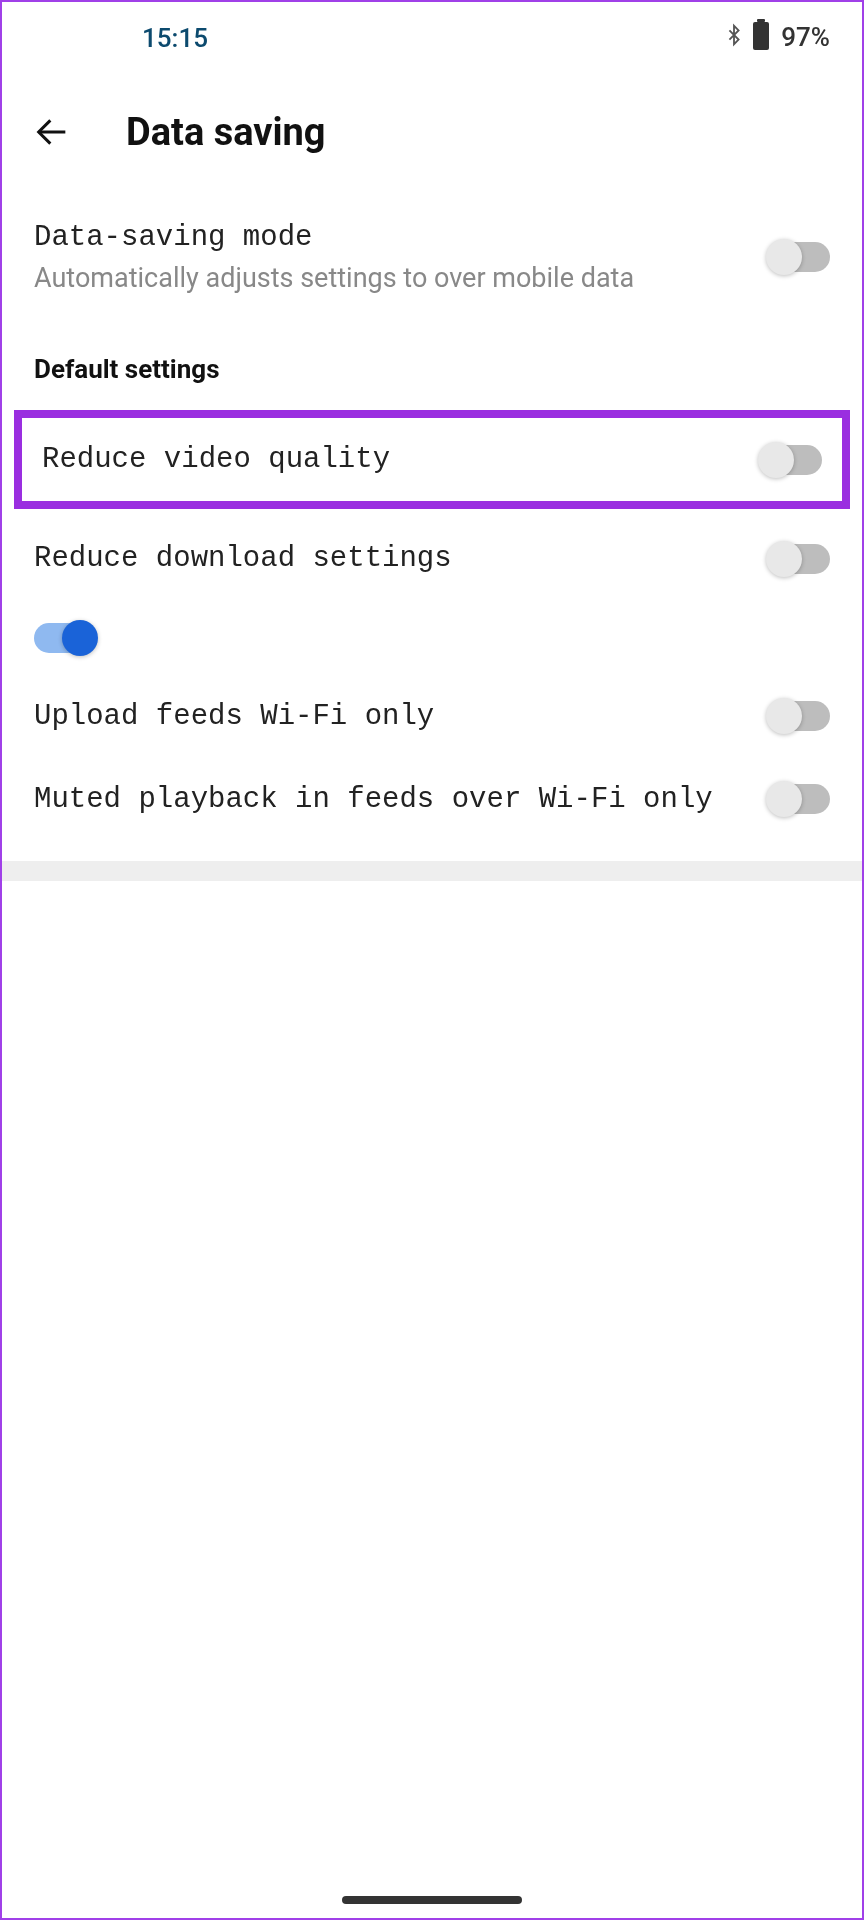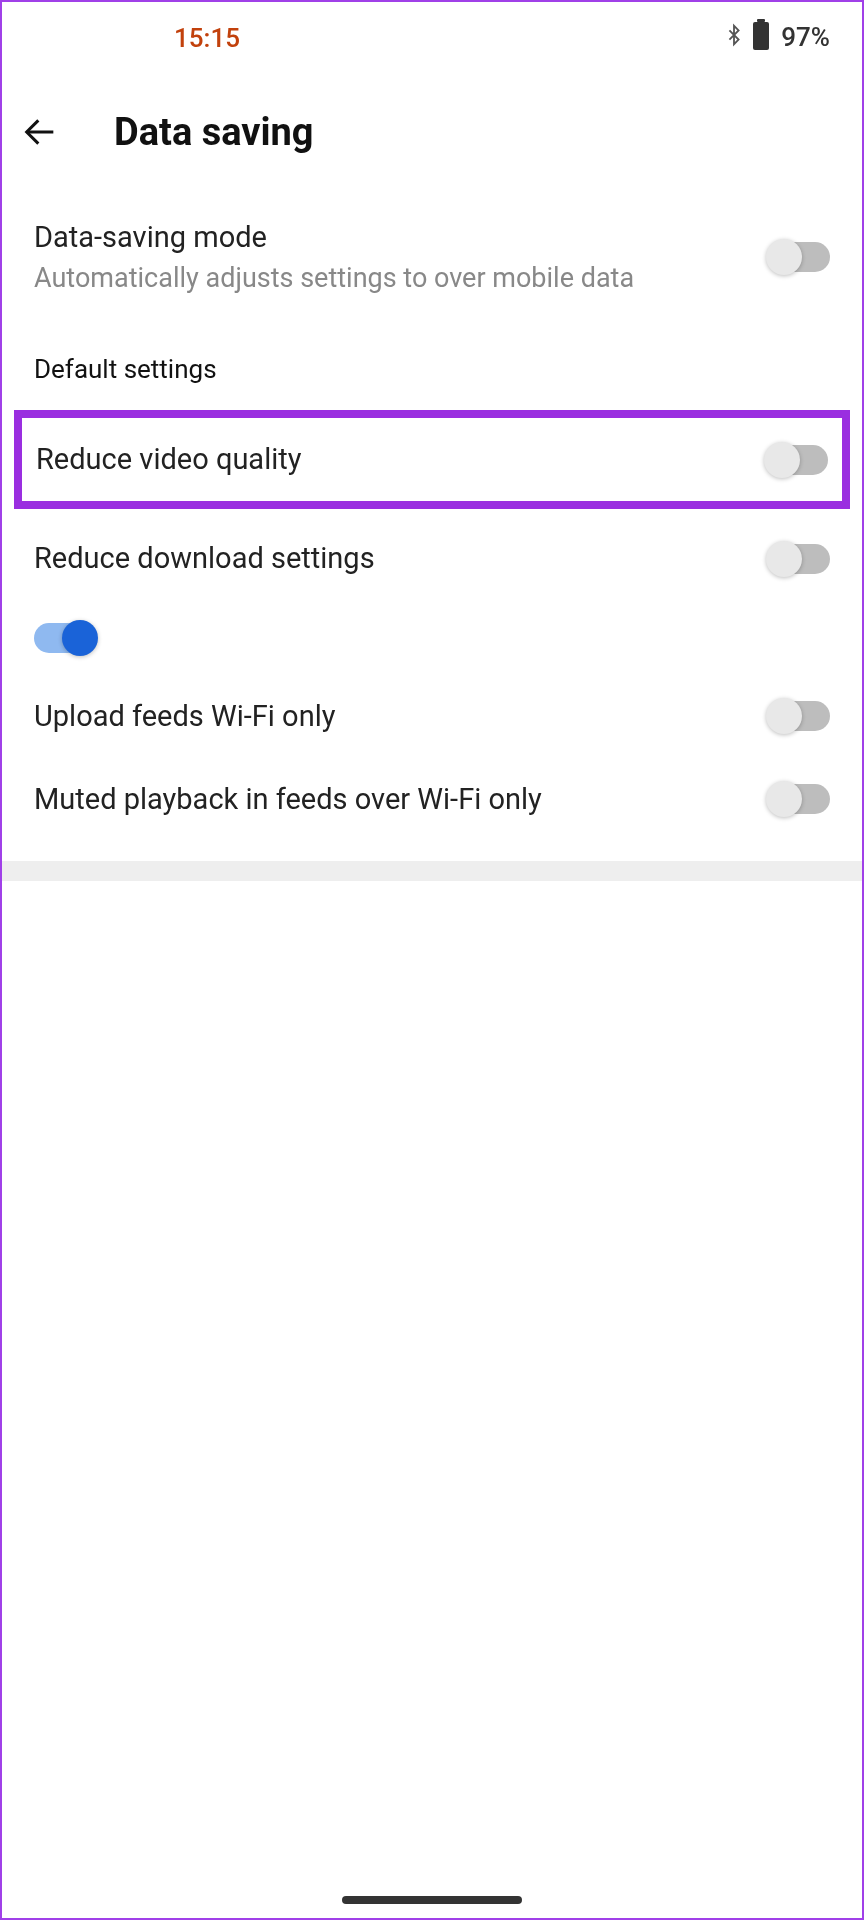--- a/index.html
+++ b/index.html
@@ -18,23 +18,22 @@
   }
   .status-bar {
     display: flex;
     justify-content: space-between;
     align-items: center;
     padding: 12px 32px 12px 140px;
     height: 72px;
   }
   .status-time {
     font-size: 26px;
-    color: #c2410c;
+    color: #0c4a6e;
     font-weight: 500;
-    margin-left: 32px;
   }
   .status-right {
     display: flex;
     align-items: flex-start;
     gap: 8px;
   }
   .bluetooth-icon {
     color: #555;
     font-size: 26px;
   }
@@ -58,21 +57,21 @@
     border-radius: 1px;
   }
   .battery-text {
     font-size: 26px;
     color: #333;
     font-weight: 500;
   }
   .header {
     display: flex;
     align-items: center;
-    padding: 36px 32px 42px 16px;
+    padding: 36px 32px 42px 28px;
     gap: 52px;
   }
   .back-button {
     width: 44px;
     height: 44px;
     display: flex;
     align-items: center;
     justify-content: center;
     cursor: pointer;
   }
@@ -84,41 +83,42 @@
   .setting-row {
     display: flex;
     align-items: center;
     justify-content: space-between;
     padding: 22px 32px;
     gap: 24px;
   }
   .setting-row.highlighted {
     border: 8px solid #9a2ee0;
     margin: 8px 12px;
-    padding: 22px 14px;
+    padding: 22px 20px;
   }
   .setting-text {
     flex: 1;
   }
   .setting-title {
     font-size: 29px;
     color: #222;
     font-weight: 400;
     line-height: 1.35;
+    font-family: Liberation Mono, monospace;
   }
   .setting-subtitle {
     font-size: 27px;
     color: #888;
     font-weight: 400;
     line-height: 1.3;
     margin-top: 4px;
   }
   .section-header {
     font-size: 26px;
-    font-weight: 400;
+    font-weight: 700;
     color: #111;
     padding: 36px 32px 18px 32px;
   }
   .toggle {
     width: 62px;
     height: 30px;
     background: #bdbdbd;
     border-radius: 15px;
     position: relative;
     cursor: pointer;

